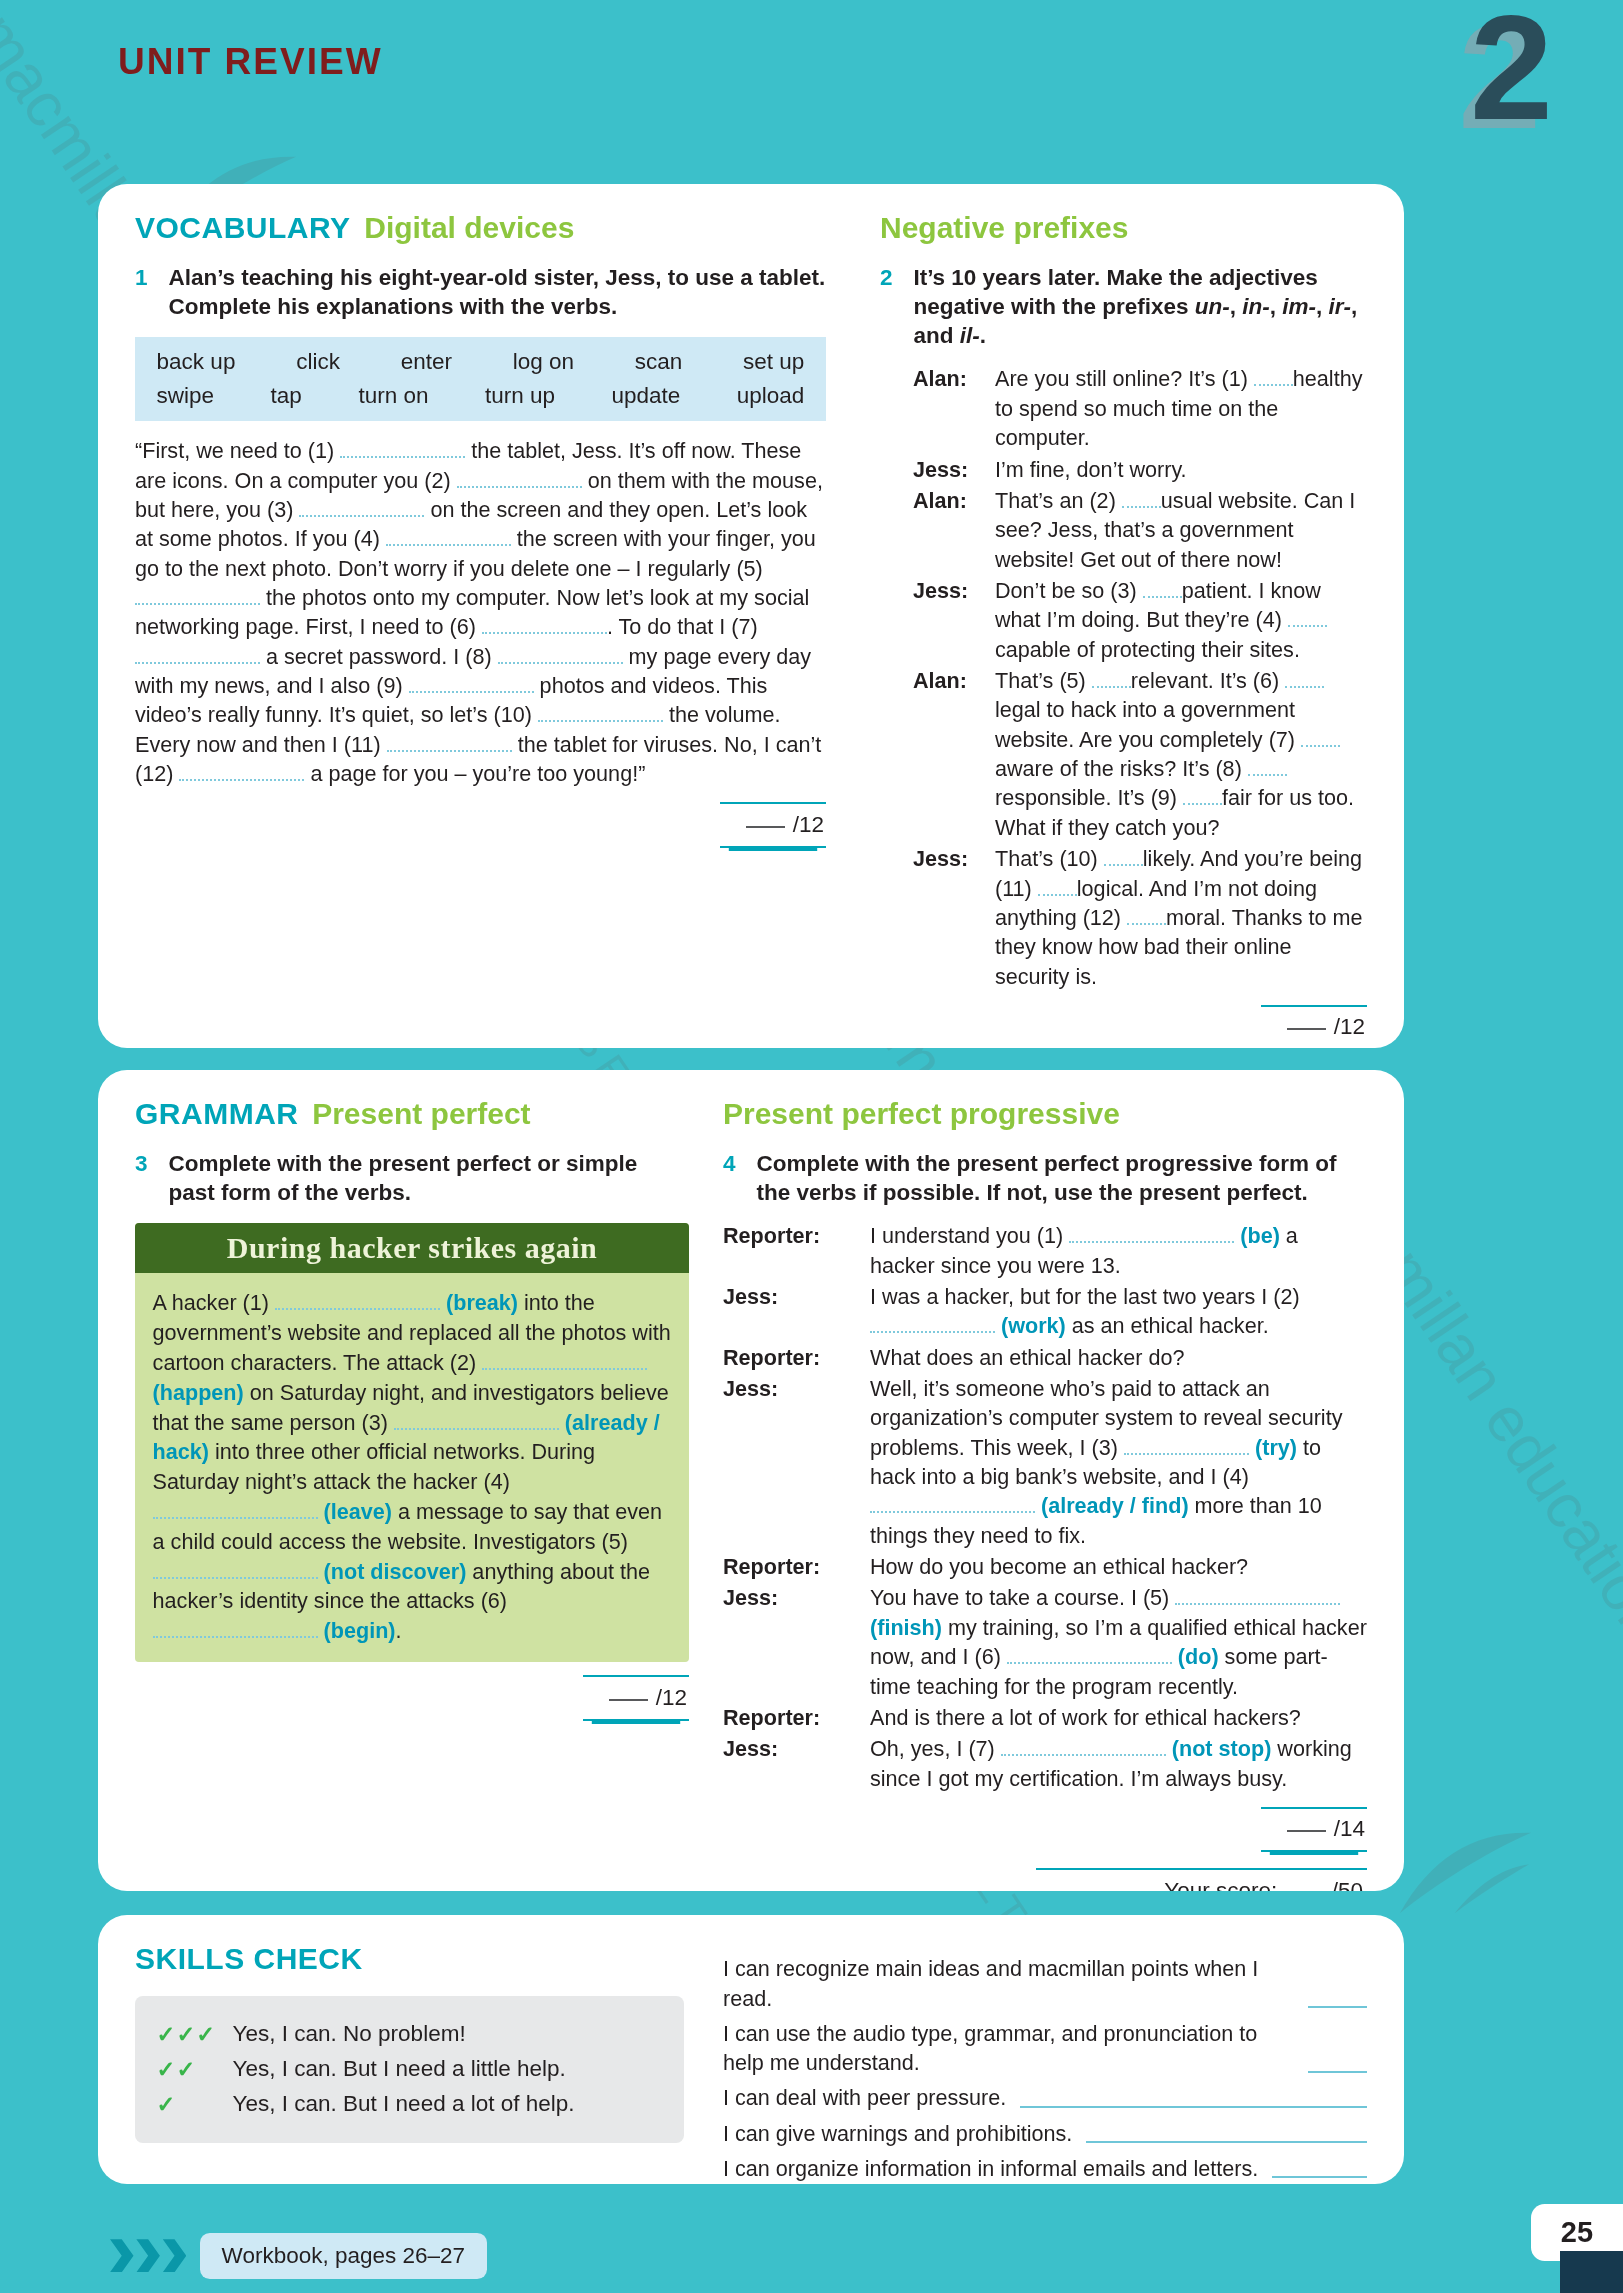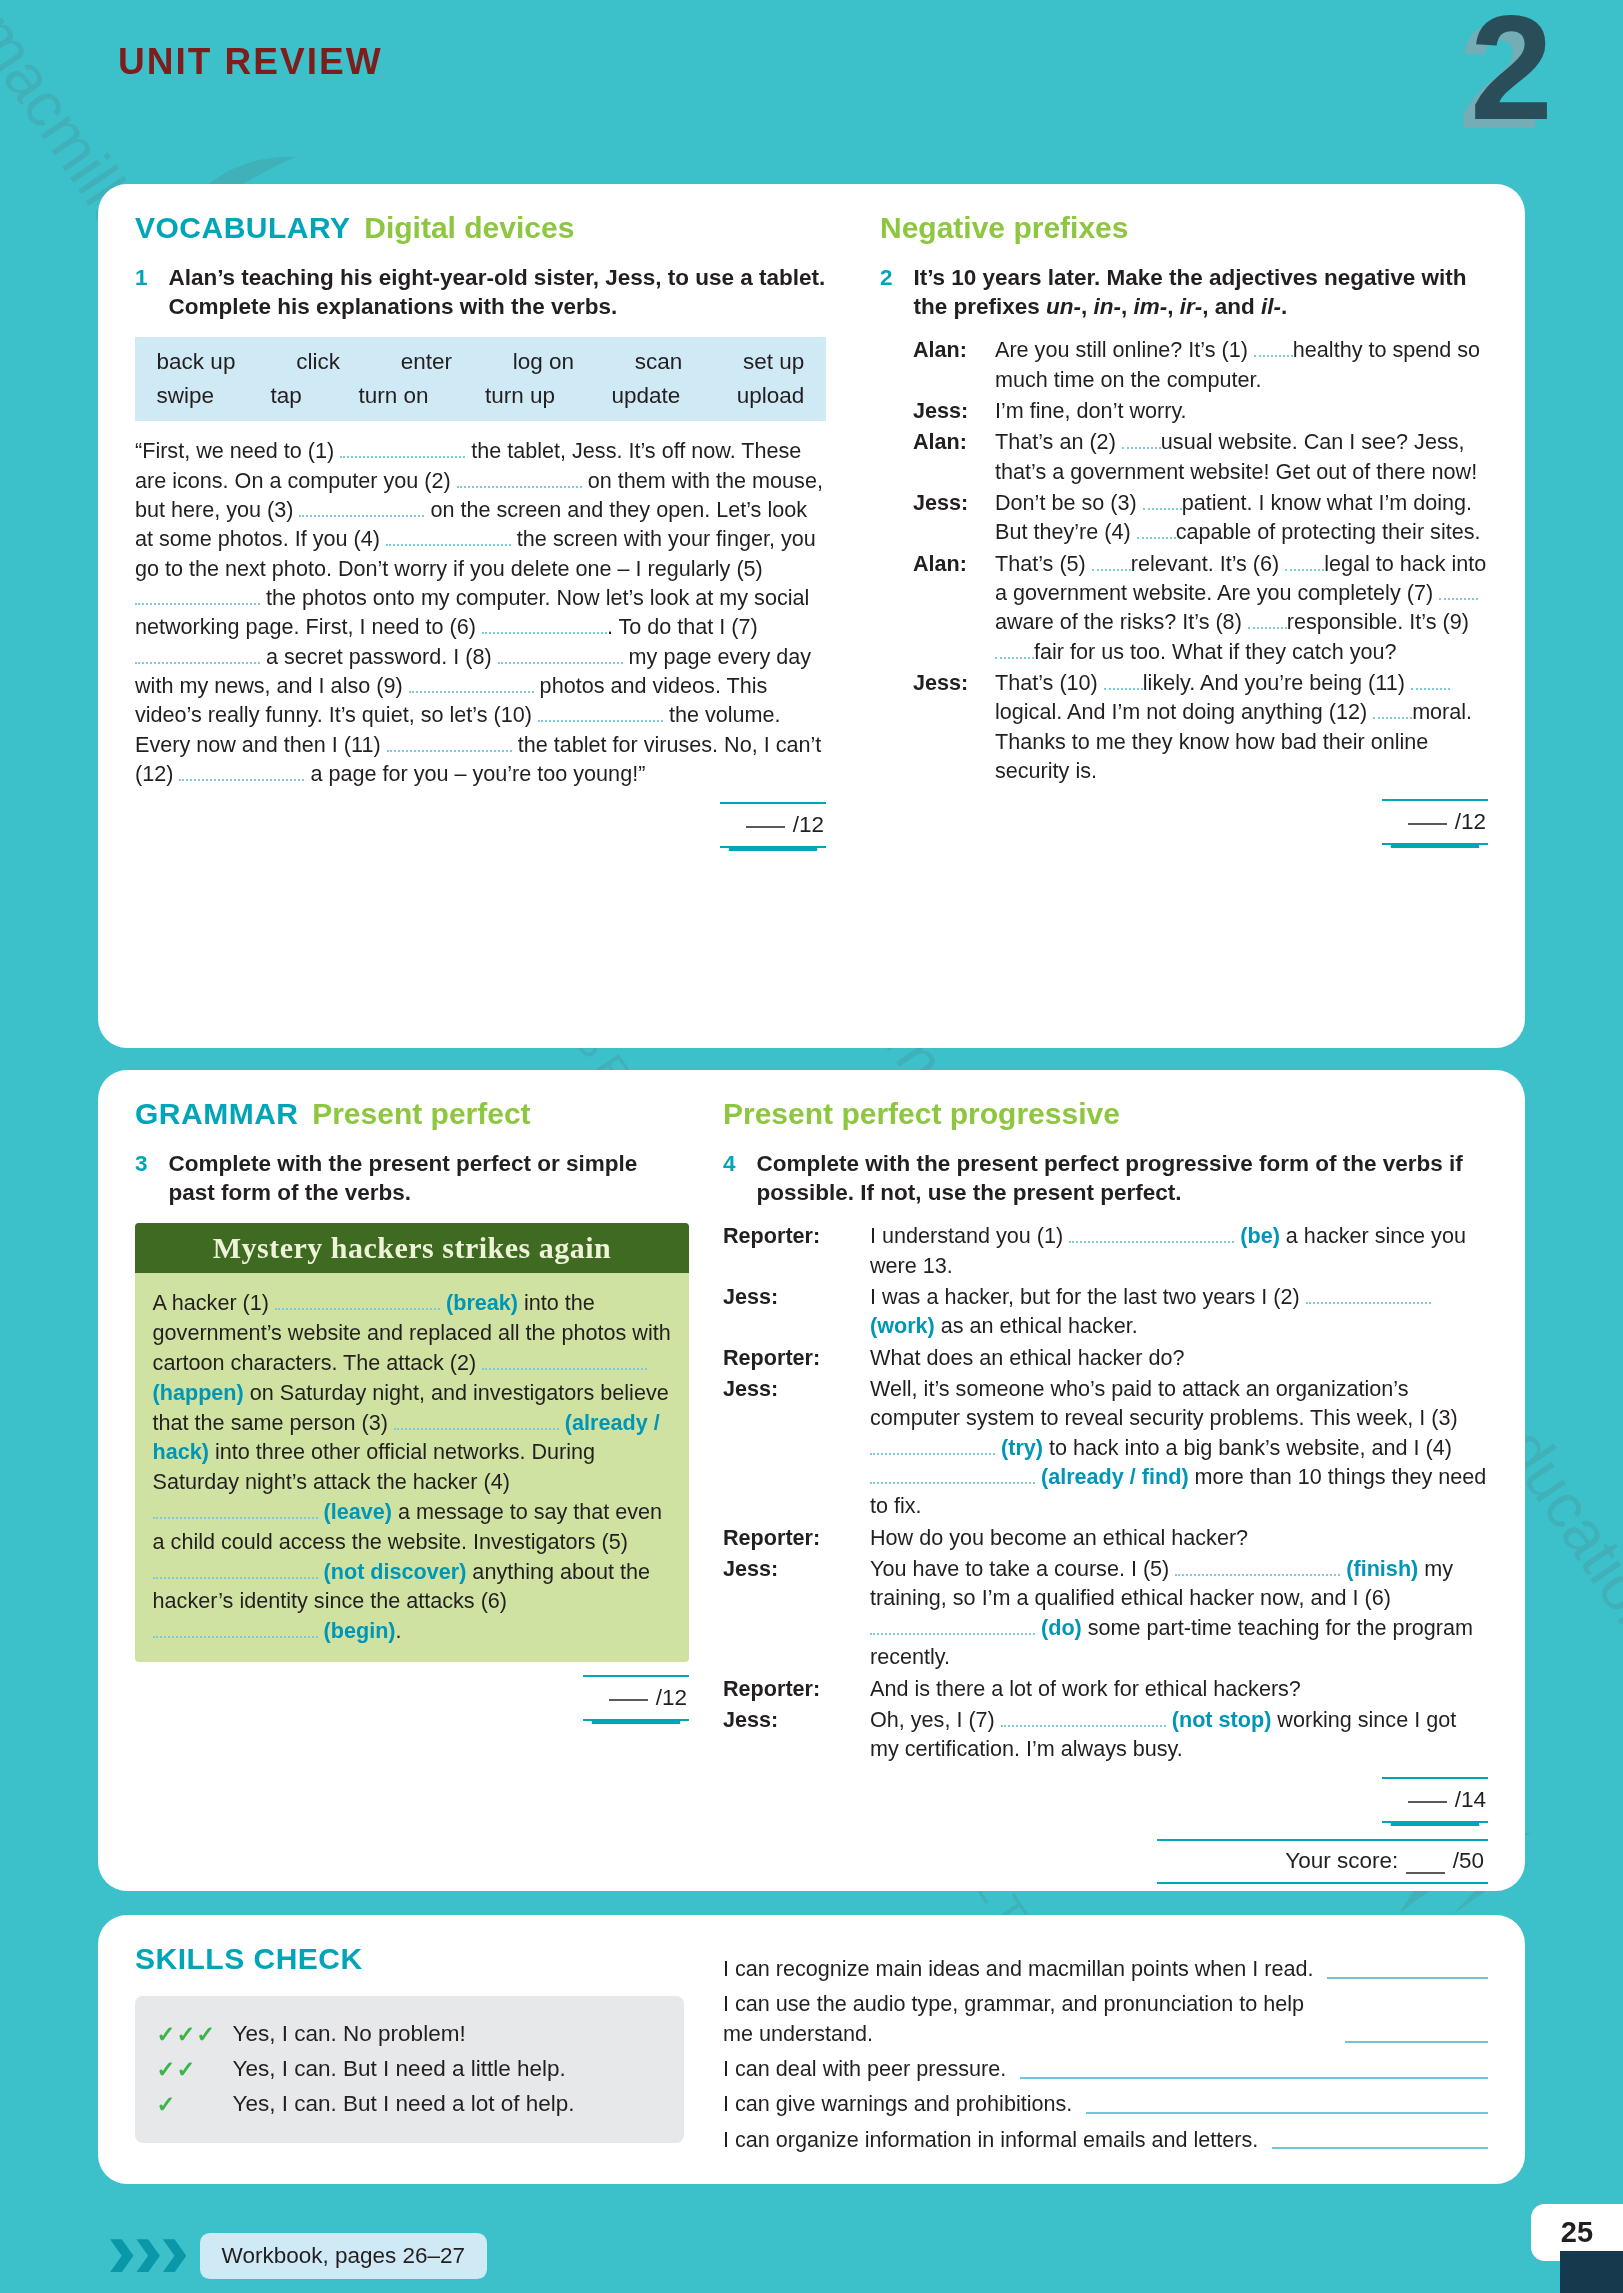--- a/index.html
+++ b/index.html
@@ -19,21 +19,21 @@
   .bird{position:absolute;opacity:.15;pointer-events:none}
   .bird svg{fill:#58595b}
   .b1{left:157px;top:147px}.b2{left:490px;top:412px}.b3{left:529px;top:1127px}.b4{left:1392px;top:1823px}
 
   
   .header-title{position:absolute;left:118px;top:41px;font-size:37px;font-weight:800;letter-spacing:2px;color:#7f1d1d}
   .unit-number{position:absolute;left:1470px;top:-17.6px;font-size:149px;font-weight:800;color:#2a4d5a;
                text-shadow:-11.8px 8.8px 0 rgba(130,168,176,.8)}
 
   
-  .panel{position:absolute;left:98px;width:1427px;background:#fff;border-radius:29px;
+  .panel{position:absolute;left:98px;width:1306px;background:#fff;border-radius:29px;
          padding:27.4px 37px;box-sizing:border-box;overflow:hidden}
   .p1{top:184px;height:864px;display:grid;grid-template-columns:691px 1fr;column-gap:54px}
   .p2{top:1070px;height:821px;display:grid;grid-template-columns:554px 1fr;column-gap:34px}
   .p3{top:1915px;height:269px;display:grid;grid-template-columns:549px 1fr;column-gap:39px}
 
   .headline{display:flex;gap:13.7px;align-items:baseline}
   .h-teal{color:#00a5b8;font-weight:800;font-size:30px;letter-spacing:0.5px}
   .h-green{color:#8dc63f;font-weight:800;font-size:30px}
 
   .ex{display:flex;gap:11.8px;margin-top:17.6px;font-weight:700;font-size:22.5px;line-height:1.3}
@@ -184,21 +184,21 @@
     <div>
       <div class="headline">
         <span class="h-teal">GRAMMAR</span>
         <span class="h-green">Present perfect</span>
       </div>
       <div class="ex">
         <span class="num">3</span>
         <span>Complete with the present perfect or simple past form of the verbs.</span>
       </div>
       <div class="mystery">
-        <div class="mystery-h">Mystery hackers strikes again</div>
+        <div class="mystery-h">During hacker strikes again</div>
         <p class="mystery-b" style="margin:0"><span>A hacker (1) </span><span class="blank bl"></span><span> </span><span class="hint">(break)</span><span> into the government’s website and replaced all the photos with cartoon characters. The attack (2) </span><span class="blank bl"></span><span> </span><span class="hint">(happen)</span><span> on Saturday night, and investigators believe that the same person (3) </span><span class="blank bl"></span><span> </span><span class="hint">(already / hack)</span><span> into three other official networks. During Saturday night’s attack the hacker (4) </span><span class="blank bl"></span><span> </span><span class="hint">(leave)</span><span> a message to say that even a child could access the website. Investigators (5) </span><span class="blank bl"></span><span> </span><span class="hint">(not discover)</span><span> anything about the hacker’s identity since the attacks (6) </span><span class="blank bl"></span><span> </span><span class="hint">(begin)</span><span>.</span></p>
       </div>
       <div class="score">
         <span class="sblank"></span>
         <span>/12</span>
       </div>
     </div>
 
     <div>
       <div class="headline">

